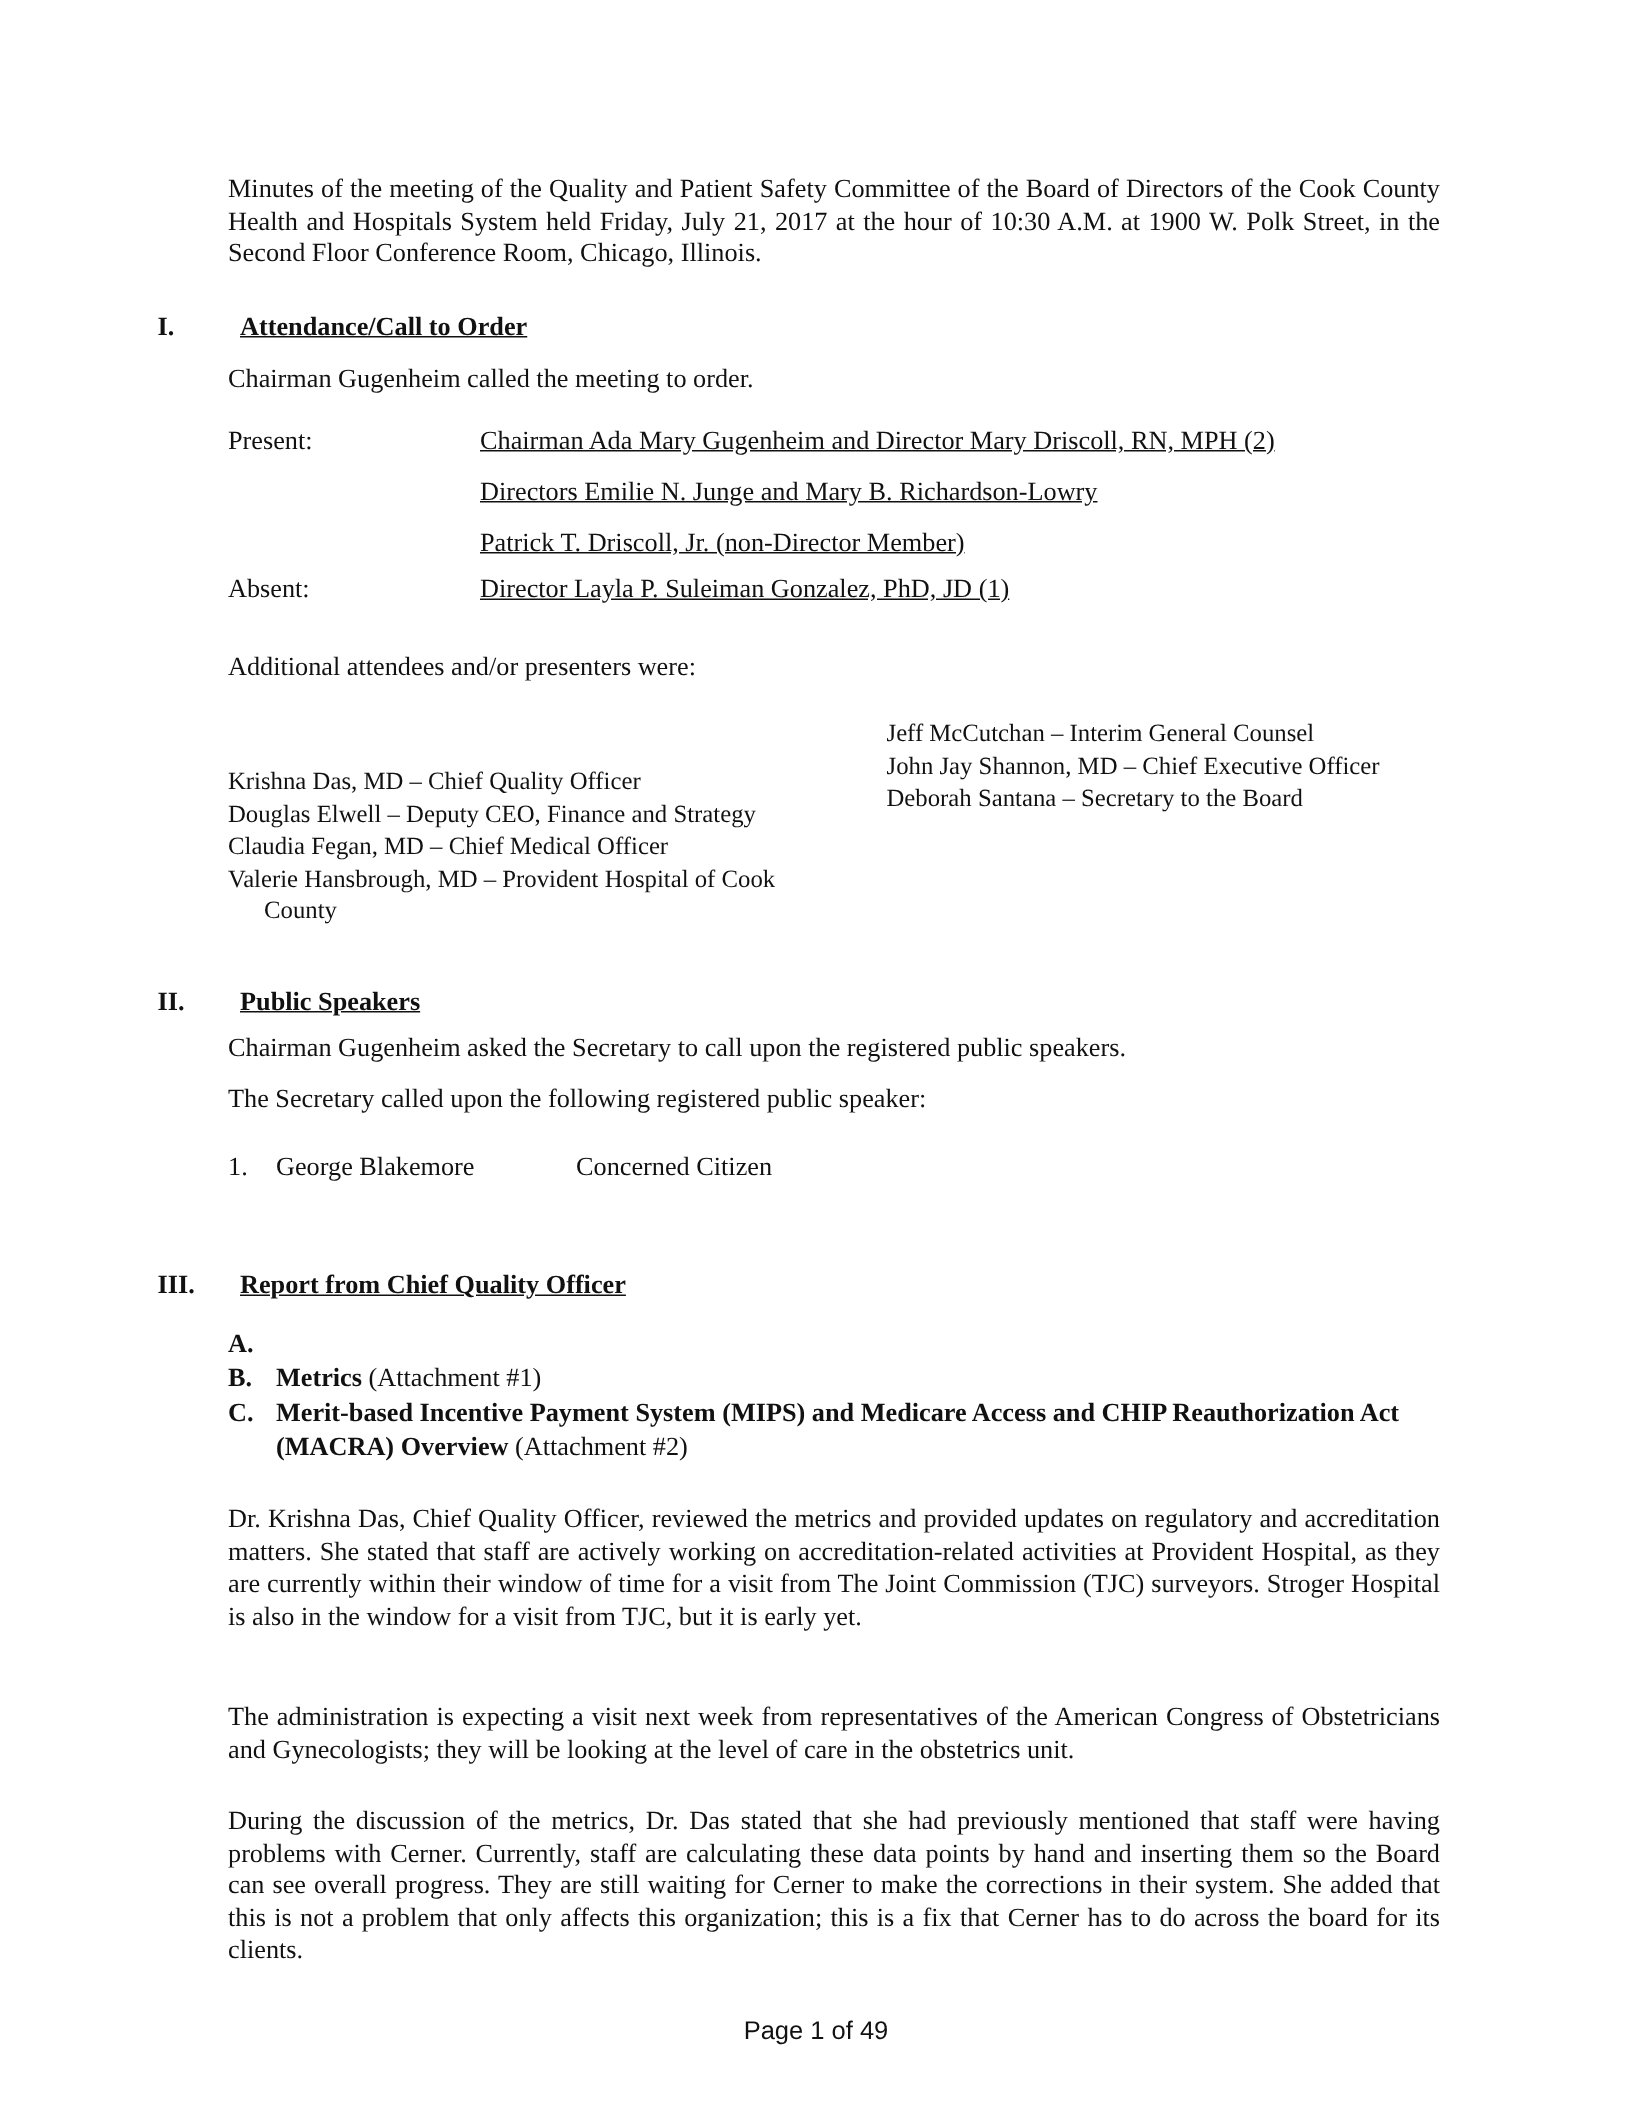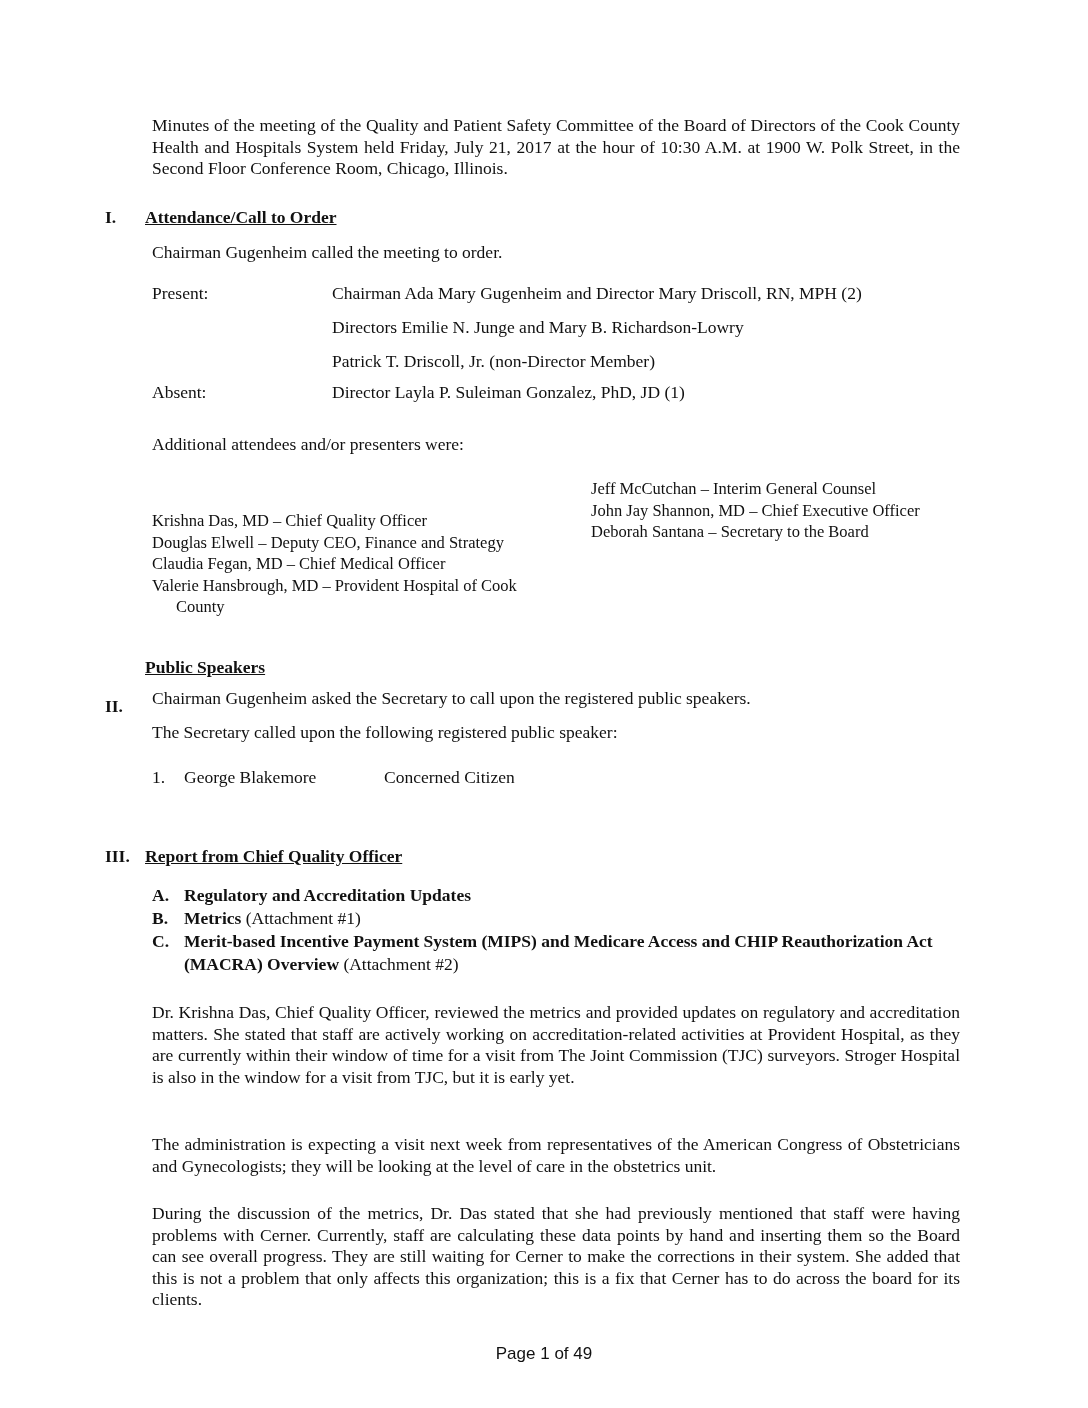--- a/index.html
+++ b/index.html
@@ -2,23 +2,23 @@
 <html><head>
 <meta charset="utf-8">
 <style>
   html, body { margin: 0; padding: 0; background: #ffffff; }
   body { width: 1088px; height: 1408px; position: relative; overflow: hidden;
          font-family: "Liberation Serif", "DejaVu Serif", serif; color: #111; }
   .abs { position: absolute; }
   .t { font-size: 17.5px; line-height: 21.5px; }
   .just { text-align: justify; text-align-last: left; }
   .num { position: absolute; left: 105px; font-weight: bold; font-size: 17.5px; }
-  .heading { position: absolute; left: 145px; font-weight: bold; text-decoration: underline; font-size: 17.5px; }
+  .heading { position: absolute; left: 160px; font-weight: bold; text-decoration: underline; font-size: 17.5px; }
   .lbl { position: absolute; left: 152px; font-size: 17.5px; }
-  .val { position: absolute; left: 332px; font-size: 17.5px; }
+  .val { position: absolute; left: 320px; font-size: 17.5px; text-decoration: underline; }
   .att { font-size: 16.5px; line-height: 21.5px; }
   .att .hang { padding-left: 24px; text-indent: -24px; }
   .sub { position: absolute; left: 152px; font-size: 17.5px; line-height: 23px; }
   .sub .row { display: flex; }
   .sub .ltr { width: 32px; font-weight: bold; flex: none; }
   .sub b { font-weight: bold; }
   .footer { position: absolute; top: 1344px; left: 0; width: 1088px; text-align: center;
             font-family: "Liberation Sans", "DejaVu Sans", sans-serif; font-size: 17px; }
 </style>
 </head>
@@ -44,35 +44,34 @@
   <div class="hang" style="width:340px;">Douglas Elwell – Deputy CEO, Finance and Strategy</div>
   <div class="hang">Claudia Fegan, MD – Chief Medical Officer</div>
   <div class="hang" style="width:372px;">Valerie Hansbrough, MD – Provident Hospital of Cook County</div>
 </div>
 <div class="abs att" style="left:591px; top:478px; width:400px;">
   <div>Jeff McCutchan – Interim General Counsel</div>
   <div>John Jay Shannon, MD – Chief Executive Officer</div>
   <div>Deborah Santana – Secretary to the Board</div>
 </div>
 
-<div class="num" style="top:696px;font-family:Liberation Serif, serif;">II.</div>
+<div class="num" style="top:657px;font-family:Liberation Serif, serif;">II.</div>
 <div class="heading" style="top:657px;">Public Speakers</div>
 <div class="lbl" style="top:688px;">Chairman Gugenheim asked the Secretary to call upon the registered public speakers.</div>
 <div class="lbl" style="top:722px;text-align:center;">The Secretary called upon the following registered public speaker:</div>
 <div class="lbl" style="top:767px;">1.</div>
 <div class="abs t" style="left:184px; top:767px;">George Blakemore</div>
 <div class="abs t" style="left:384px; top:767px;">Concerned Citizen</div>
 
 <div class="num" style="top:846px;">III.</div>
 <div class="heading" style="top:846px;">Report from Chief Quality Officer</div>
 
 <div class="sub" style="top:884px; width:840px;">
   <div class="row">
     <span class="ltr">A.</span>
-    <span><b>Regulatory and Accreditation Updates</b><span></span></span>
   </div>
   <div class="row">
     <span class="ltr">B.</span>
     <span><b>Metrics</b><span> (Attachment #1)</span></span>
   </div>
   <div class="row">
     <span class="ltr">C.</span>
     <span style="width:805px;"><b>Merit-based Incentive Payment System (MIPS) and Medicare Access and CHIP Reauthorization Act (MACRA) Overview</b><span> (Attachment #2)</span></span>
   </div>
 </div>

